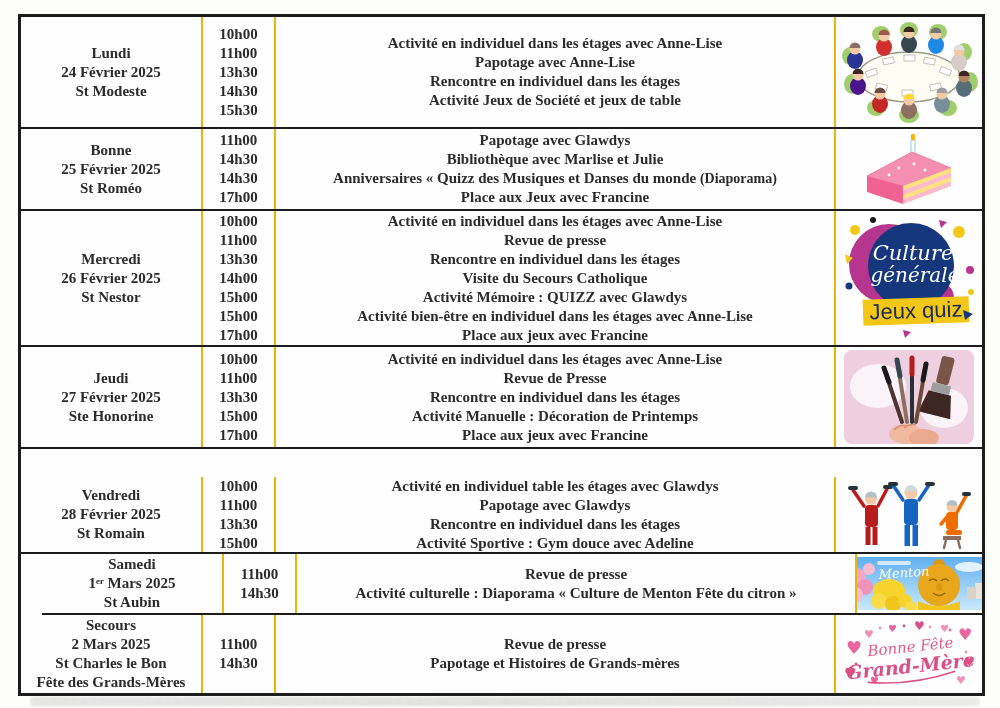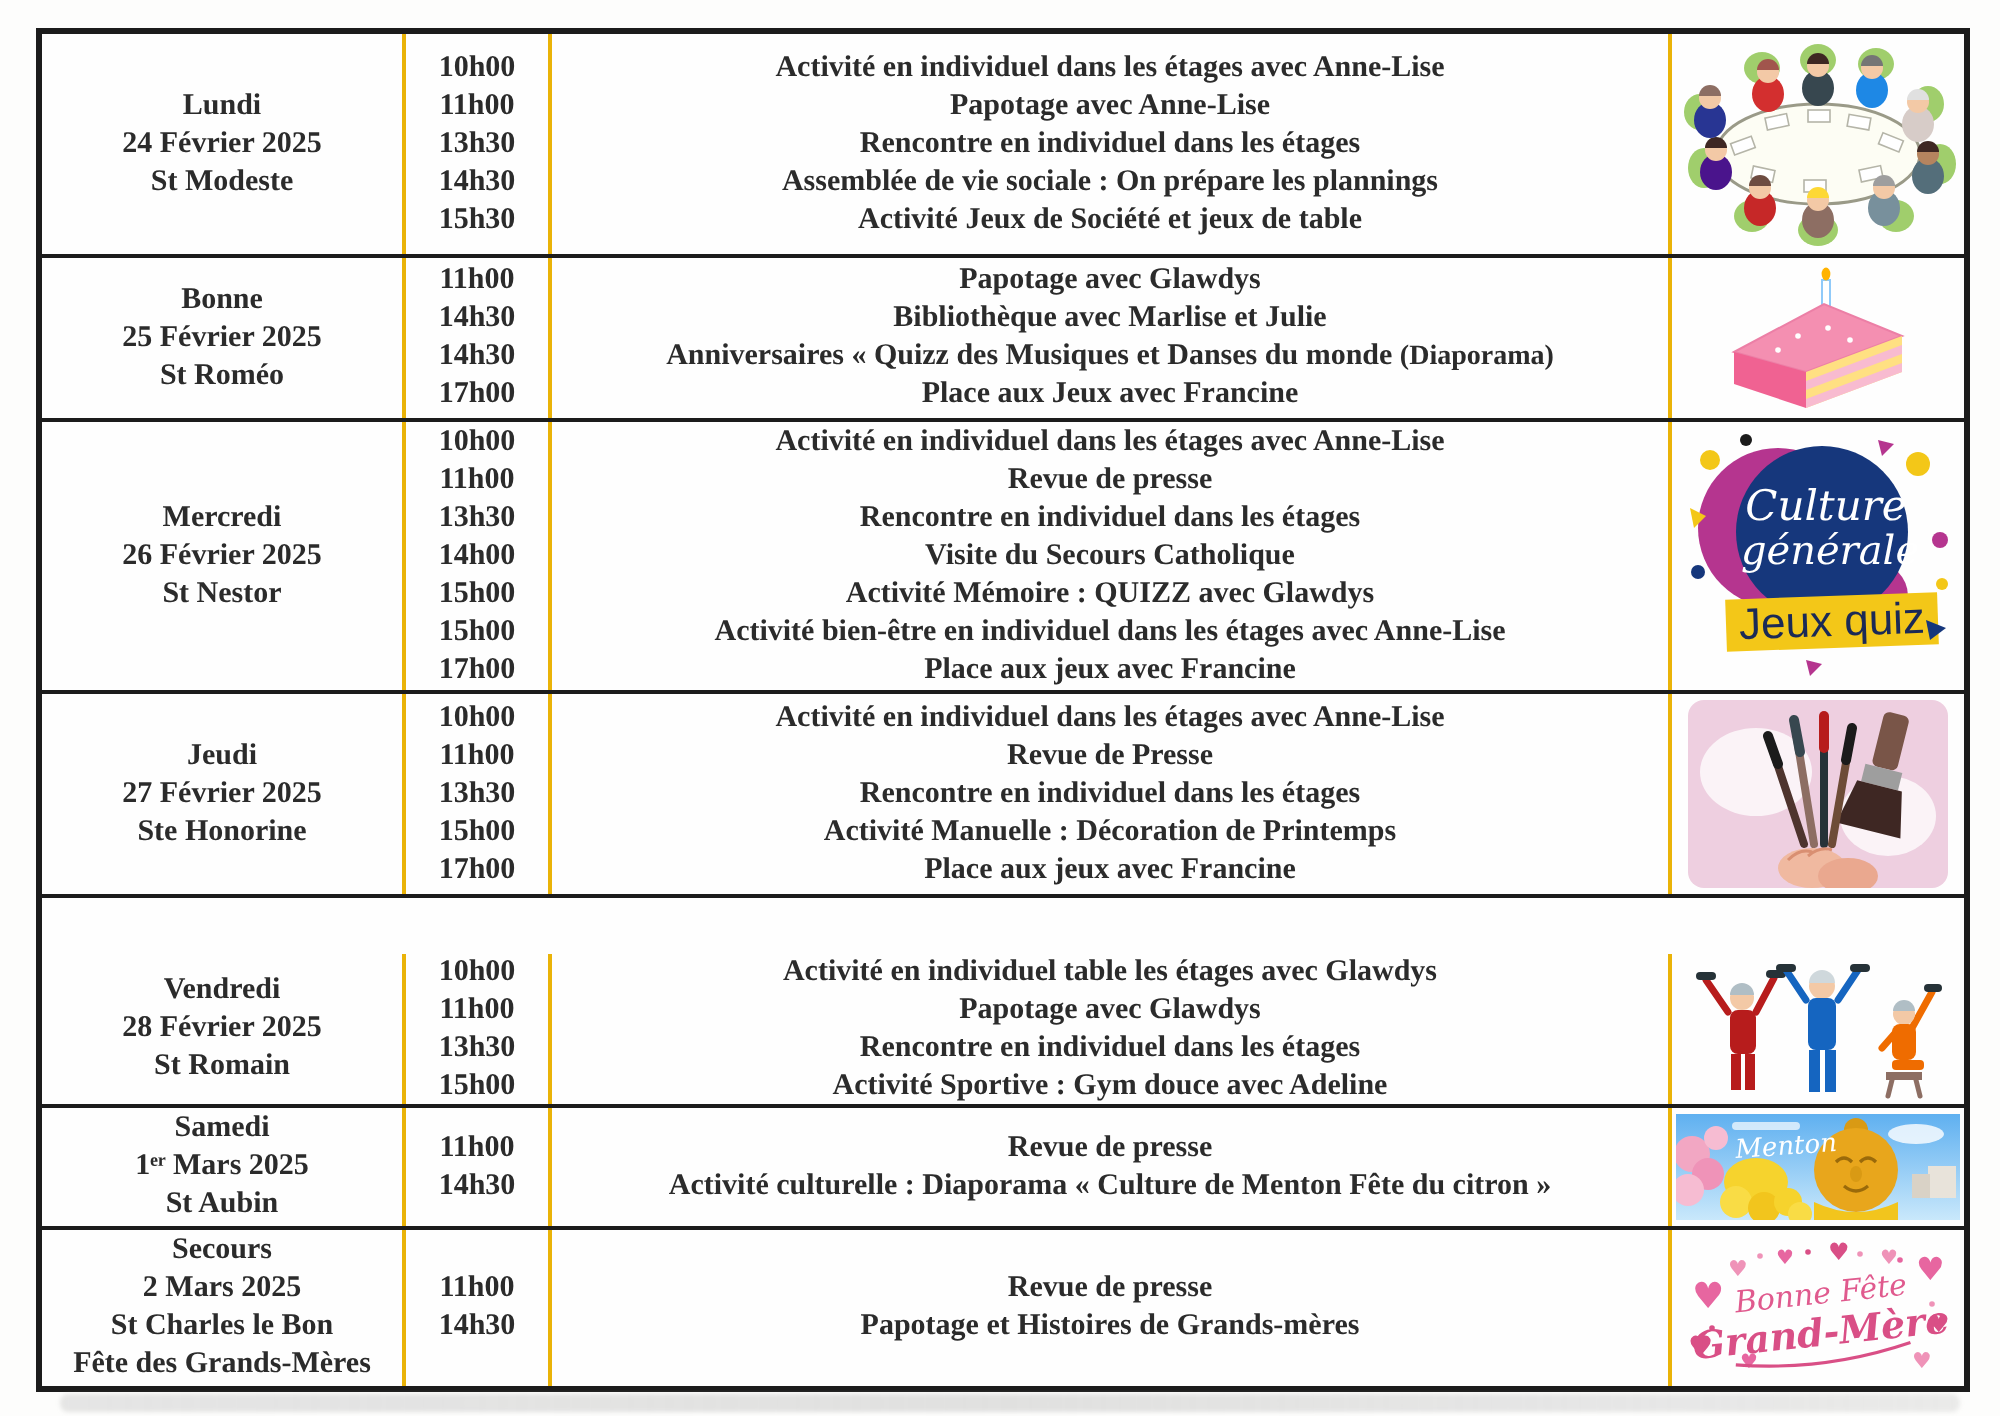--- a/index.html
+++ b/index.html
@@ -32,21 +32,21 @@
   }
   .cell:last-child{border-right:none;}
   .line{
     font-weight:bold;font-size:15px;line-height:19px;white-space:nowrap;
     color:#2b2b2b;
   }
   .day-cell .line{line-height:19px;}
   .note{font-size:14px;font-weight:bold;}
   
   .r0{height:110px;} .r1{height:80px;} .r2{height:134px;}
-  .r3{height:100px;} .r4{height:75px;margin-top:28px;} .r5{height:59px;} .r6{height:78px;}
+  .r3{height:100px;} .r4{height:75px;margin-top:28px;} .r5{height:59px;margin-left:21px;} .r6{height:78px;}
   .img-cell{padding:1px;}
   svg{display:block;}
   .script{font-style:italic;font-family:"DejaVu Serif",serif;}
 </style>
 </head>
 <body>
 
 <div class="schedule">
 
   <div class="row r0">
@@ -59,21 +59,20 @@
       <div class="line">10h00</div>
       <div class="line">11h00</div>
       <div class="line">13h30</div>
       <div class="line">14h30</div>
       <div class="line">15h30</div>
     </div>
     <div class="cell">
       <div class="line">Activité en individuel dans les étages avec Anne-Lise</div>
       <div class="line">Papotage avec Anne-Lise</div>
       <div class="line">Rencontre en individuel dans les étages</div>
-      <div class="line">Assemblée de vie sociale : On prépare les plannings</div>
       <div class="line">Activité Jeux de Société et jeux de table</div>
     </div>
     <div class="cell img-cell">
       <svg width="142" height="104" viewBox="0 0 142 104">
         <ellipse cx="71" cy="57" rx="51" ry="25" fill="#fdfdf4" stroke="#9a9a88" stroke-width="1.5"></ellipse>
 
         <g fill="#ffffff" stroke="#b5b5a8" stroke-width="0.8">
           <rect x="45" y="38" width="11" height="6" transform="rotate(-12 50 41)"></rect>
           <rect x="66" y="35" width="11" height="6"></rect>
           <rect x="86" y="38" width="11" height="6" transform="rotate(10 91 41)"></rect>

